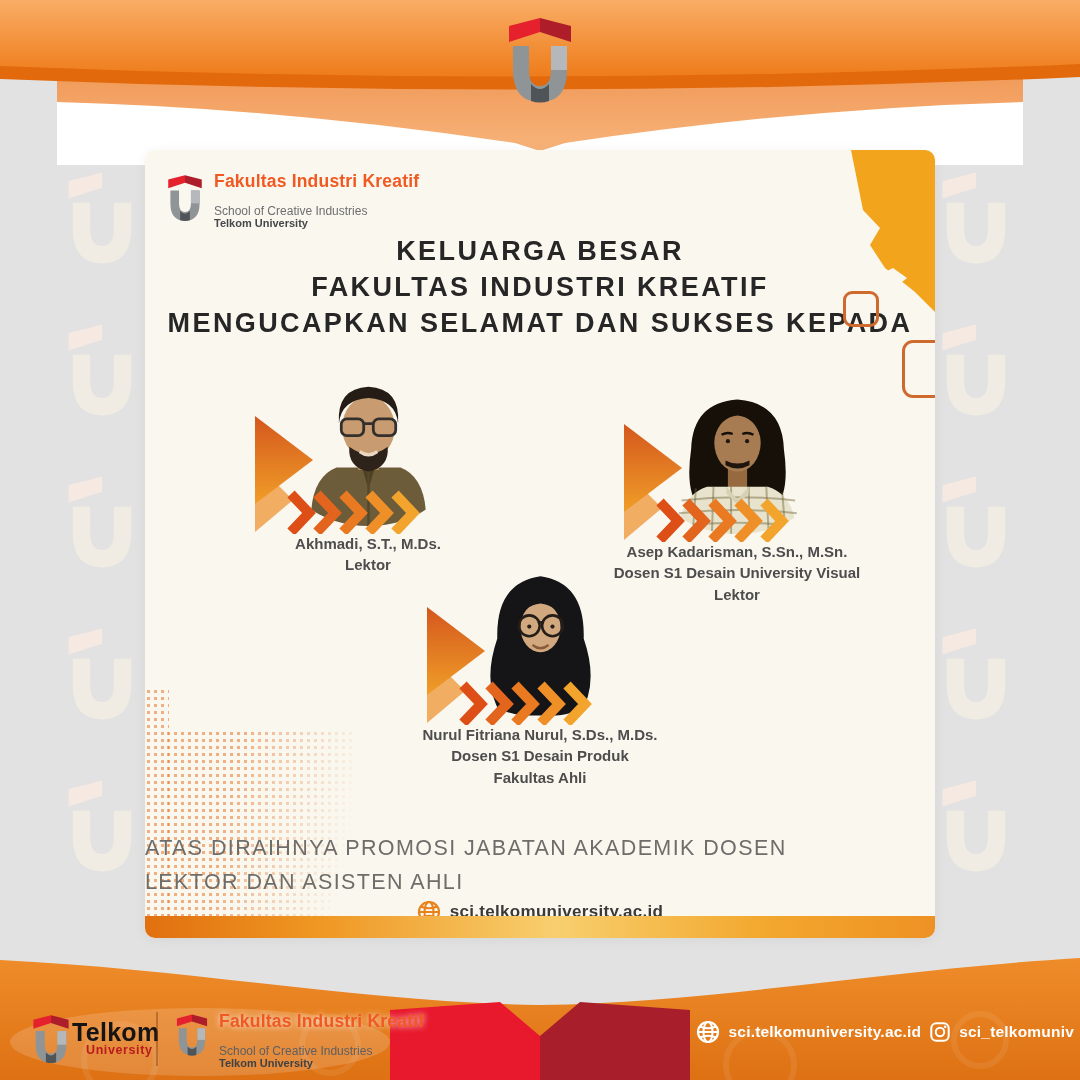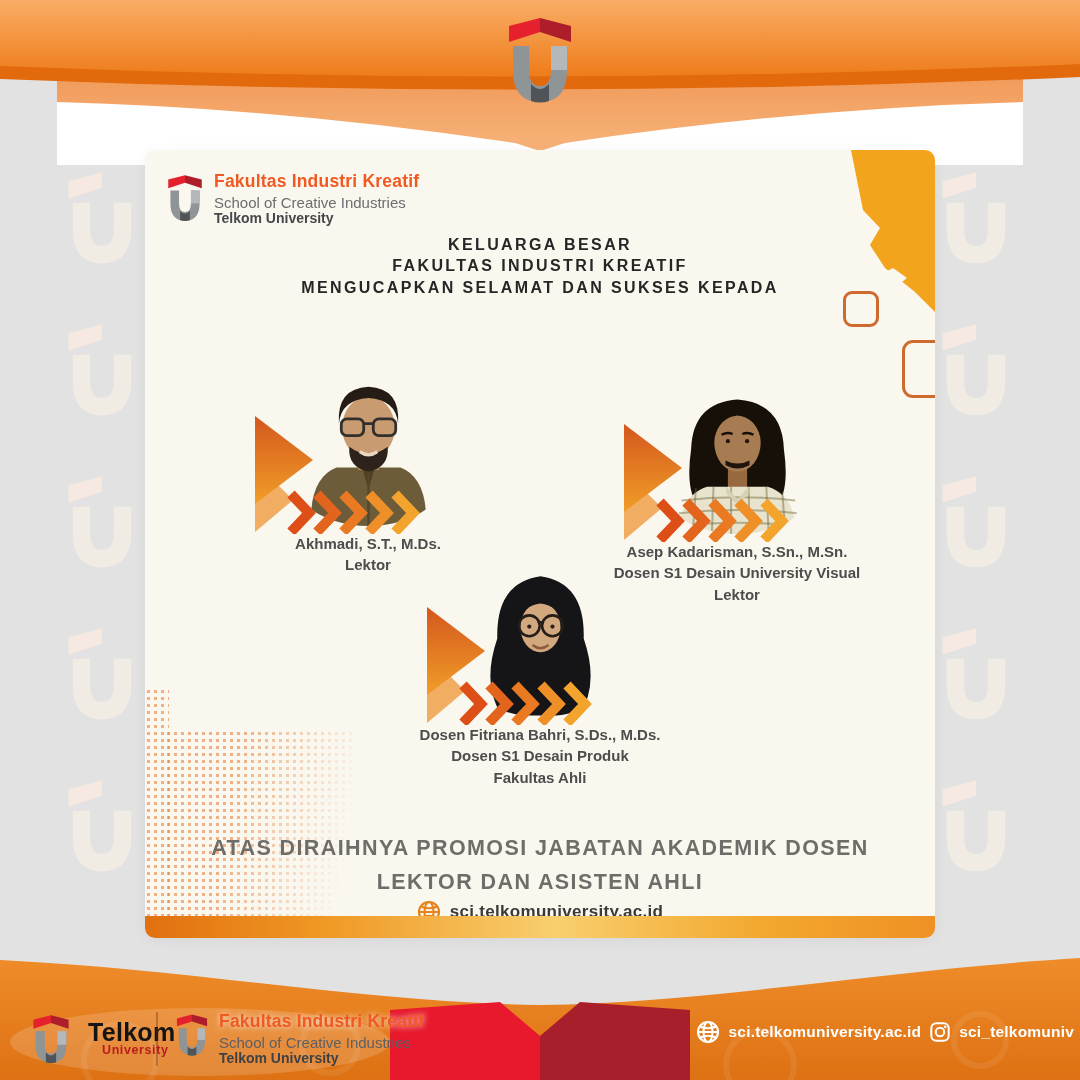--- a/index.html
+++ b/index.html
@@ -15,26 +15,26 @@
   #wm-left{left:56px;} #wm-right{right:58px;}
   
   #card{
     position:absolute;left:145px;top:150px;width:790px;height:788px;
     background:#faf7ef;border-radius:10px;overflow:hidden;
     box-shadow:0 2px 14px rgba(0,0,0,0.05);
   }
   .fik-logo{display:flex;align-items:flex-start;gap:9px;}
   .fik-text{display:flex;flex-direction:column;line-height:1.08;}
   .fik-title{font-weight:bold;font-size:17.5px;color:#f05a22;letter-spacing:.2px;}
-  .fik-sub{font-size:15px;color:#6d6e70;margin-top:4px;}
-  .fik-org{font-size:14px;font-weight:bold;color:#45474a;}
+  .fik-sub{font-size:12px;color:#6d6e70;margin-top:14px;}
+  .fik-org{font-size:11px;font-weight:bold;color:#45474a;}
   #card-logo{position:absolute;left:20px;top:22px;}
   #card-title{
     position:absolute;top:84px;left:0;width:100%;text-align:center;
-    font-weight:bold;font-size:16px;letter-spacing:2.4px;color:#262626;line-height:1.33;
+    font-weight:bold;font-size:27px;letter-spacing:2.4px;color:#262626;line-height:1.33;
   }
   .sq-outline{position:absolute;border:3.5px solid #cf6a2e;border-radius:9px;background:transparent;}
   #sq1{left:698px;top:141px;width:30px;height:30px;}
   #sq2{left:757px;top:190px;width:44px;height:52px;border-radius:11px;}
   
   #blob{position:absolute;right:0;top:0;}
   
   .dots{
     position:absolute;
     background-image:radial-gradient(circle,rgba(228,118,44,.55) 1.6px,transparent 1.9px);
@@ -48,30 +48,30 @@
   .person{position:absolute;width:360px;}
   #person-0{left:43px;top:216px;}
   #person-1{left:412px;top:224px;}
   #person-2{left:215px;top:407px;}
   .photo{position:relative;width:175px;height:160px;margin:0 auto;}
   .photo-clip{position:absolute;inset:0;overflow:hidden;border-radius:0 0 50% 50% / 0 0 42% 42%;}
   .photo-clip svg{width:175px;height:160px;display:block;}
   .deco{position:absolute;left:-30px;bottom:-8px;width:200px;height:118px;}
   .caption{margin-top:7px;text-align:center;font-weight:bold;font-size:15px;color:#4d4d4d;line-height:1.42;}
   
-  .closing{position:absolute;left:0;width:100%;text-align:center;color:#6f6d6a;font-weight:700;font-size:21.5px;letter-spacing:1.4px;}
+  .closing{position:absolute;left:0;width:100%;color:#6f6d6a;font-weight:400;font-size:21.5px;letter-spacing:1.4px;}
   #closing1{top:686px;} #closing2{top:720px;}
   #card-url{position:absolute;top:750px;left:0;width:100%;display:flex;justify-content:center;align-items:center;gap:9px;
     font-weight:bold;font-size:17px;color:#3b3a38;letter-spacing:.3px;}
   #card-bar{position:absolute;left:0;bottom:0;width:100%;height:22px;
     background:linear-gradient(90deg,#e1700f 0%,#ef9723 22%,#f8cf6e 52%,#f3a82e 78%,#ee9124 100%);}
   
   #footer{position:absolute;left:0;top:950px;width:1080px;height:130px;}
   #footer-svg{position:absolute;left:0;top:0;}
-  #f-telkom{position:absolute;left:30px;top:64px;display:flex;align-items:center;gap:16px;}
+  #f-telkom{position:absolute;left:30px;top:64px;display:flex;align-items:center;gap:0;}
   .tk-text{line-height:.95;}
   .tk-line1{font-weight:bold;font-size:25px;color:#141414;letter-spacing:.3px;}
   .tk-line2{font-weight:bold;font-size:12.5px;color:#b91c1c;letter-spacing:.6px;margin-left:14px;}
   #f-div{position:absolute;left:156px;top:62px;width:2px;height:54px;background:rgba(100,45,5,.35);}
   #f-fik{position:absolute;left:174px;top:62px;}
   #f-fik .fik-title{text-shadow:0 0 6px rgba(255,255,255,.85);}
   #f-fik .fik-sub{color:#5d5f62;} #f-fik .fik-org{color:#3f4144;}
   #f-right{position:absolute;right:6px;top:70px;display:flex;align-items:center;gap:8px;
     color:#fff;font-weight:bold;font-size:15.5px;letter-spacing:.2px;}
   #f-right .lbl{white-space:nowrap;}
@@ -303,21 +303,21 @@
         <polygon points="4,46 42,84 4,116" fill="#f1ae62"></polygon>
         <polygon points="4,0 62,44 4,88" fill="url(#tg2)"></polygon>
         <path d="M40,78 L58,97 L40,116" stroke="#dd4f17" stroke-width="10" fill="none"></path>
         <path d="M66,78 L84,97 L66,116" stroke="#e3641c" stroke-width="10" fill="none"></path>
         <path d="M92,78 L110,97 L92,116" stroke="#e97a22" stroke-width="10" fill="none"></path>
         <path d="M118,78 L136,97 L118,116" stroke="#ee8f27" stroke-width="10" fill="none"></path>
         <path d="M144,78 L162,97 L144,116" stroke="#f2a42c" stroke-width="10" fill="none"></path>
       </svg>
     </div>
     <div class="caption">
-      <div>Dosen Fitriana Bahri, S.Ds., M.Ds.</div>
+      <div>Nurul Fitriana Nurul, S.Ds., M.Ds.</div>
       <div>Dosen S1 Desain Produk</div>
       <div>Fakultas Ahli</div>
     </div>
   </div>
 
   <div id="closing1" class="closing">ATAS DIRAIHNYA PROMOSI JABATAN AKADEMIK DOSEN</div>
   <div id="closing2" class="closing">LEKTOR DAN ASISTEN AHLI</div>
 
   <div id="card-url">
     <svg width="24" height="24" viewBox="0 0 24 24">

